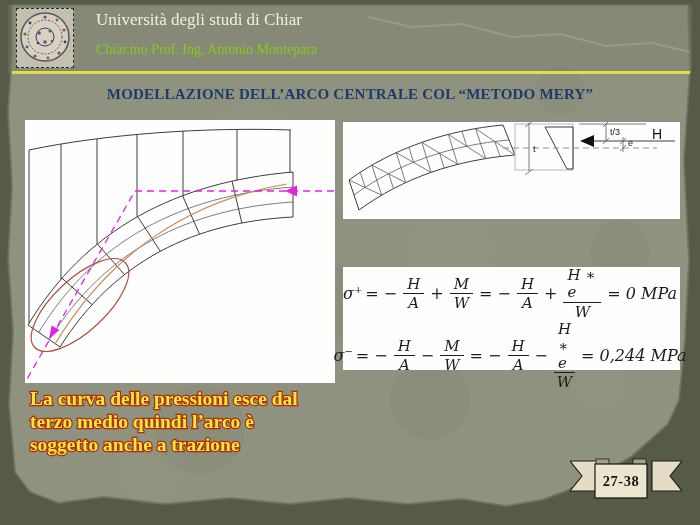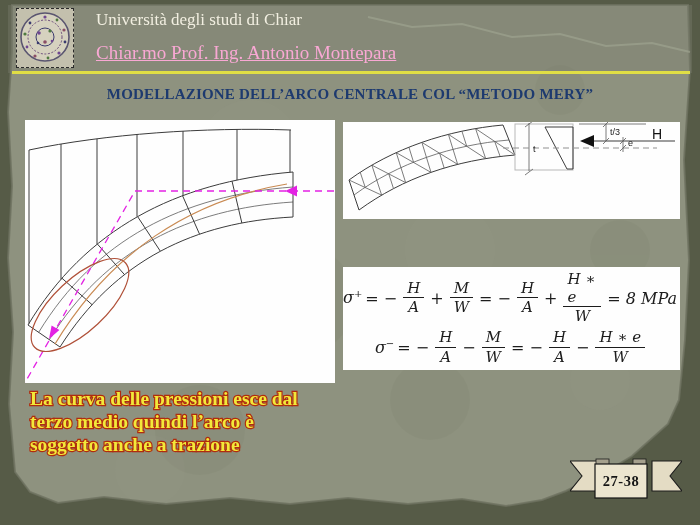--- a/index.html
+++ b/index.html
@@ -3,21 +3,21 @@
 <meta charset="utf-8">
 <style>
   html,body{margin:0;padding:0;background:#565b47;}
   body{width:700px;height:525px;position:relative;overflow:hidden;
        font-family:"Liberation Serif",serif;}
   .abs{position:absolute;}
   
   #logo-box{left:16px;top:8px;width:58px;height:60px;background:#c3c0ad;
             border:1px dashed #2a2a2a;box-sizing:border-box;z-index:2;}
   #header-line1{left:96px;top:10px;font-size:17px;color:#f2efe1;z-index:2;}
-  #header-line2{left:96px;top:42px;font-size:19px;color:#f9a8d4;z-index:2;text-decoration:underline;}
+  #header-line2{left:96px;top:42px;font-size:14px;color:#84cc16;z-index:2;}
   #divider{left:12px;top:71px;width:678px;height:2.5px;background:var(--accent-line);z-index:2;}
   
   #slide-title{left:0;top:86px;width:700px;text-align:center;font-weight:bold;
                font-size:15px;letter-spacing:.2px;color:var(--title);z-index:2;}
   
   .panel{background:#fefefe;z-index:2;}
   #panel-left{left:25px;top:120px;width:310px;height:263px;}
   #panel-topright{left:343px;top:122px;width:337px;height:97px;}
   #panel-formula{left:343px;top:267px;width:337px;height:103px;
                  display:flex;flex-direction:column;justify-content:space-evenly;}
@@ -206,21 +206,21 @@
       <span class="m-txt">= −</span>
       <span class="m-frac">
         <span class="m-num">H</span>
         <span class="m-den">A</span>
       </span>
       <span class="m-txt">+</span>
       <span class="m-frac">
         <span class="m-num">H ∗ e</span>
         <span class="m-den">W</span>
       </span>
-      <span class="m-txt">= 8 MPa</span>
+      <span class="m-txt">= 0 MPa</span>
     </div>
   <div class="formula-row">
       <span class="m-sym">σ<sup>−</sup></span>
       <span class="m-txt">= −</span>
       <span class="m-frac">
         <span class="m-num">H</span>
         <span class="m-den">A</span>
       </span>
       <span class="m-txt">−</span>
       <span class="m-frac">
@@ -230,20 +230,21 @@
       <span class="m-txt">= −</span>
       <span class="m-frac">
         <span class="m-num">H</span>
         <span class="m-den">A</span>
       </span>
       <span class="m-txt">−</span>
       <span class="m-frac">
         <span class="m-num">H ∗ e</span>
         <span class="m-den">W</span>
       </span>
+      <span class="m-txt">= 0,244 MPa</span>
     </div>
 </div>
 
 <svg id="note-svg" class="abs" width="335" height="74">
   <text x="2" y="18" class="note-line">La curva delle pressioni esce dal</text>
   <text x="2" y="41" class="note-line">terzo medio quindi l’arco è</text>
   <text x="2" y="64" class="note-line">soggetto anche a trazione</text>
 </svg>
 
 <svg id="ribbon" class="abs" width="112" height="52" viewBox="0 0 112 52">

